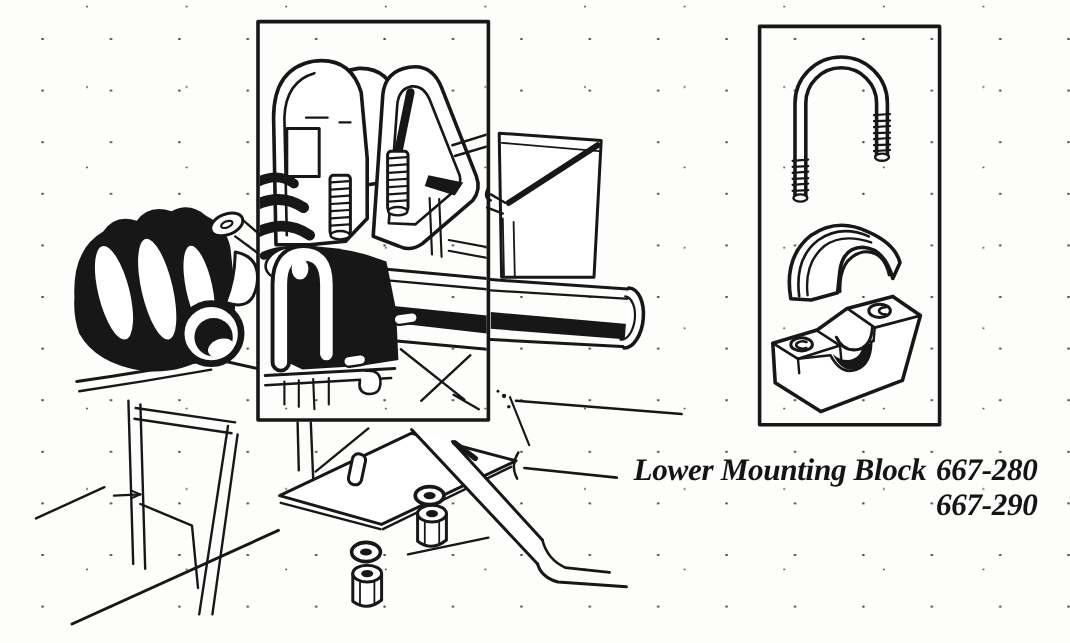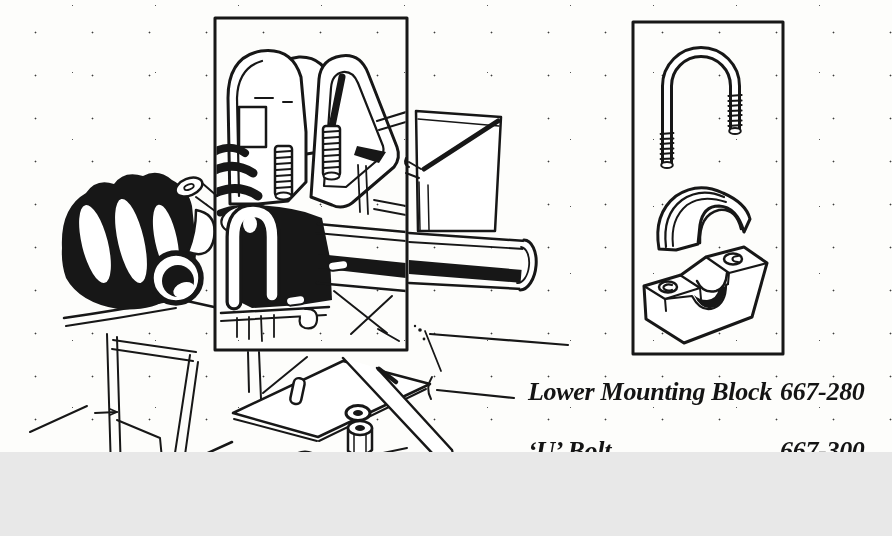--- a/index.html
+++ b/index.html
@@ -1,17 +1,17 @@
 <!DOCTYPE html>
 <html><head>
 <meta charset="utf-8">
 <style>
   html,body{margin:0;padding:0;background:#e8e8e8;}
   .stage{
-    position:relative;width:892px;height:452px;overflow:hidden;
+    position:relative;width:892px;height:536px;overflow:hidden;
     background-color:#fdfdfb;
     background-image:
       radial-gradient(circle,#3c3c3c .8px,transparent 1.1px),
       radial-gradient(circle,#555 .7px,transparent 1px);
     background-size:57px 43px,83px 67px;
     background-position:7px 11px,31px 39px;
     font-family:"Liberation Serif",serif;
   }
   .stage svg{position:absolute;left:0;top:0;}
   .ln{fill:none;stroke:#171717;stroke-linecap:round;stroke-linejoin:round;}
@@ -253,20 +253,17 @@
     <path class="ln" stroke-width="2.2" d="M 437 390 L 514 398"></path>
   </g>
 </svg>
 
 <div class="labels">
   <div class="lrow" style="top:377px">
     <span class="pname">Lower Mounting Block</span>
     <span class="pnum">667-280</span>
   </div>
   <div class="lrow" style="top:406px">
-  </div>
-  <div class="lrow" style="top:436px">
-    <span class="pname">‘U’ Bolt</span>
-    <span class="pnum">667-300</span>
+    <span class="pnum">667-290</span>
   </div>
 </div>
 
 </div>
 
 </body></html>

